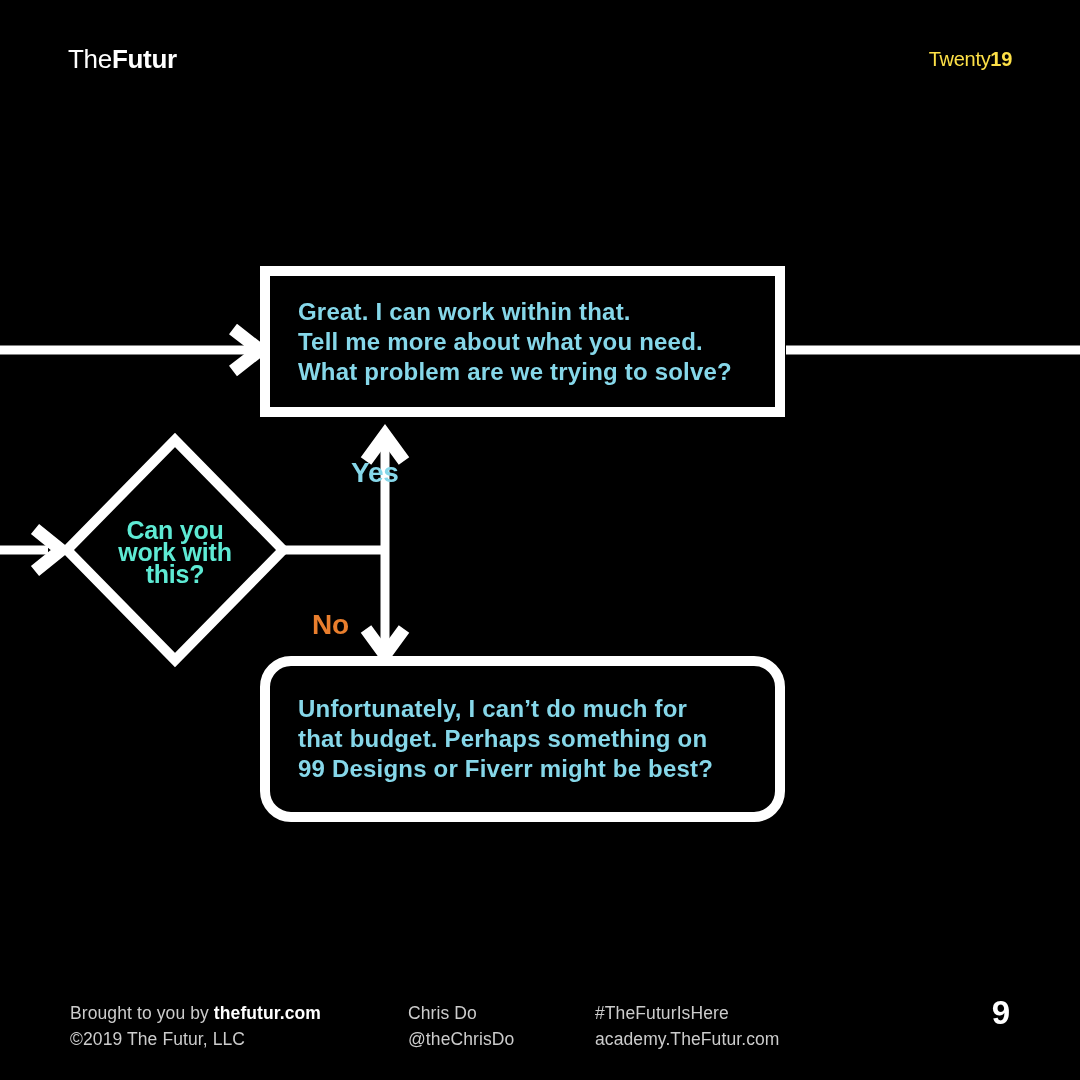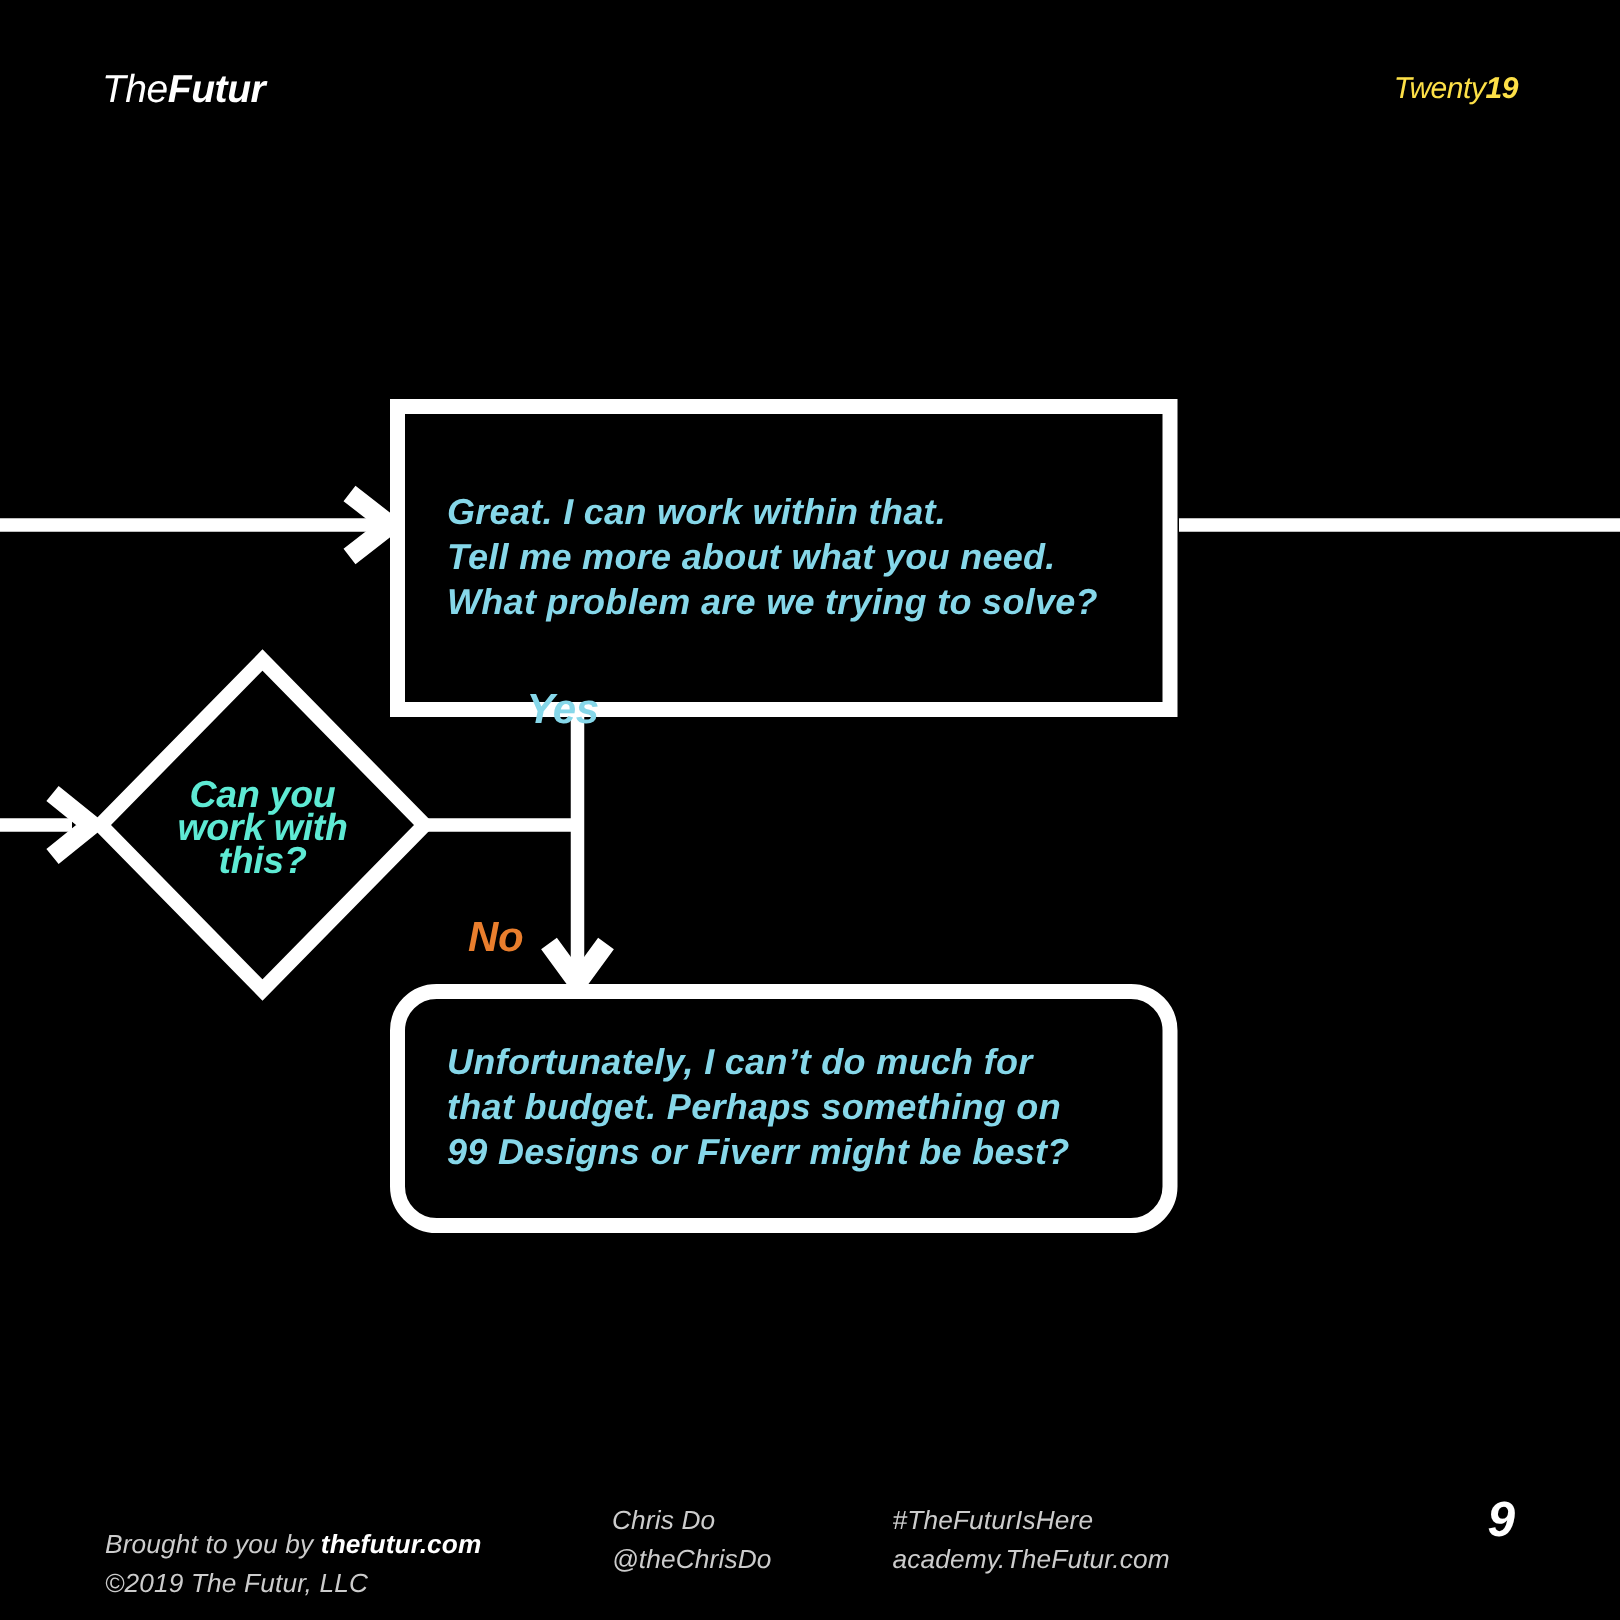--- a/index.html
+++ b/index.html
@@ -12,21 +12,20 @@
   * { margin: 0; padding: 0; box-sizing: border-box; }
   html, body { background: var(--bg); }
   body { font-family: "Liberation Sans", "DejaVu Sans", sans-serif; }
 
   .canvas {
     position: relative;
     width: 1080px;
     height: 1080px;
     background: var(--bg);
     overflow: hidden;
-    font-style: italic;
   }
 
   
   .brand {
     position: absolute;
     left: 68px;
     top: 44px;
     font-size: 26px;
     line-height: 30px;
     color: #fff;
@@ -62,21 +61,21 @@
     position: absolute;
     left: 260px;
     width: 525px;
     border: 10px solid var(--line-white);
     background: var(--bg);
     display: flex;
     flex-direction: column;
     justify-content: center;
     padding: 0 20px 0 28px;
   }
-  .flowbox.yes-box { top: 266px; height: 212px; }
+  .flowbox.yes-box { top: 266px; height: 151px; }
   .flowbox.no-box  { top: 656px; height: 166px; border-radius: 31px; }
   .flowbox p {
     color: var(--accent-cyan);
     font-weight: 700;
     font-size: 24px;
     line-height: 30px;
     white-space: pre-line;
     letter-spacing: 0.2px;
   }
 
@@ -113,21 +112,21 @@
   
   .footer-col {
     position: absolute;
     top: 1000px;
     color: var(--footer-gray);
     font-size: 17.5px;
     line-height: 26px;
     font-weight: 400;
     letter-spacing: 0.1px;
   }
-  .footer-col.col1 { left: 70px; margin-top: 16px; }
+  .footer-col.col1 { left: 70px; }
   .footer-col.col2 { left: 408px; }
   .footer-col.col3 { left: 595px; }
   .footer-col .site { color: #fff; font-weight: 700; }
   .page-number {
     position: absolute;
     right: 70px;
     top: 995px;
     color: #fff;
     font-weight: 700;
     font-size: 33px;

